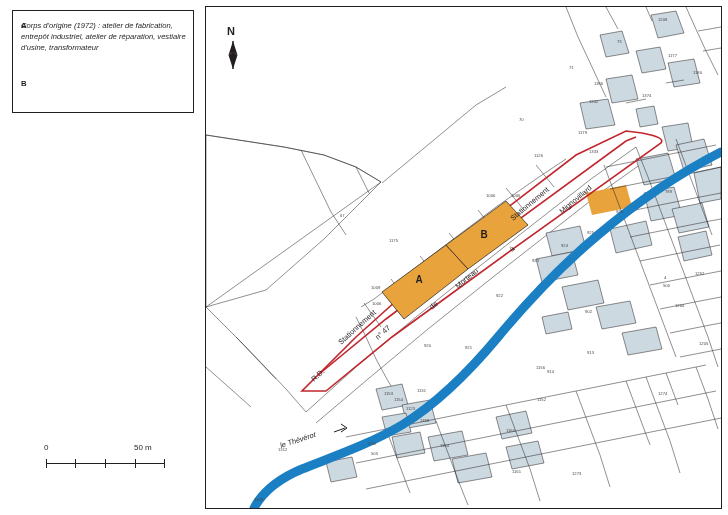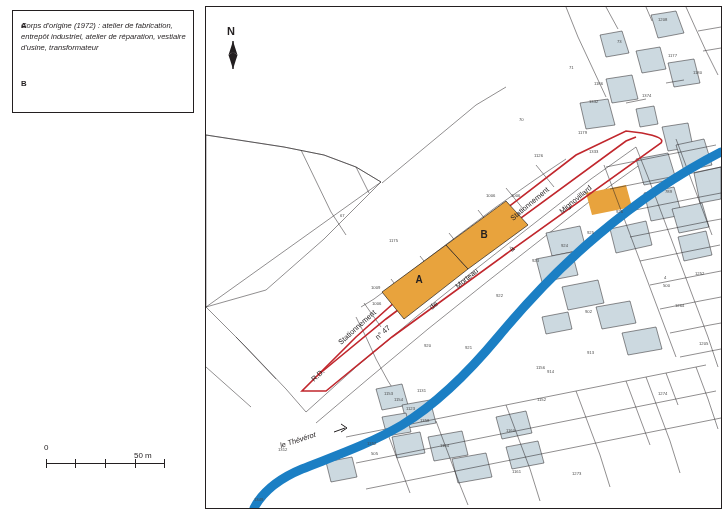--- a/index.html
+++ b/index.html
@@ -67,21 +67,21 @@
   .scale-label-left {
     position: absolute;
     left: 0;
     top: 0;
     font-size: 8px;
     color: #231f20;
   }
   .scale-label-right {
     position: absolute;
     left: 90px;
-    top: 8px;
+    top: 0;
     font-size: 8px;
     color: #231f20;
   }
   .scale-ruler {
     position: absolute;
     left: 2px;
     top: 16px;
     width: 119px;
     height: 9px;
   }

